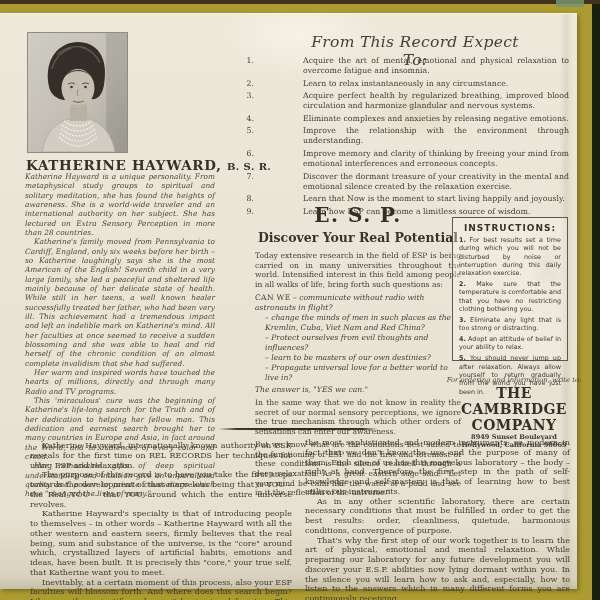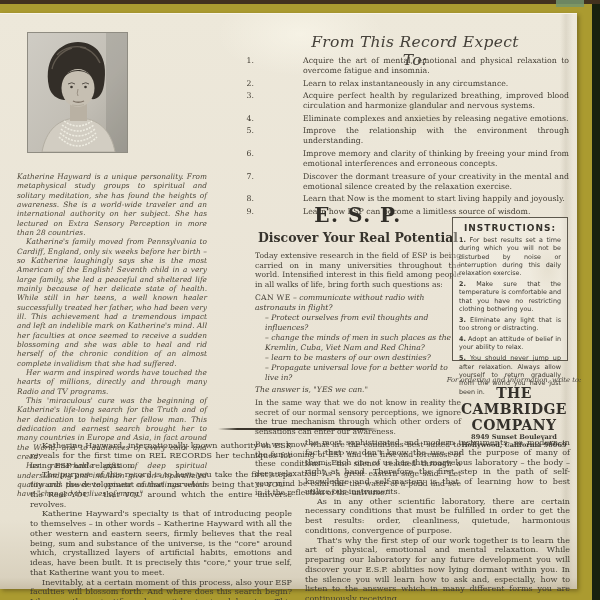--- a/index.html
+++ b/index.html
@@ -20,21 +20,21 @@
   .txt{position:absolute;}
   
   .photo{position:absolute;left:28px;top:33px;width:99px;height:119px;
          box-shadow:0 0 0 1px #8f8c82, inset 0 0 8px rgba(40,40,35,.4);background:#c6c2ba;}
   .photo svg{display:block;width:100%;height:100%;}
   
   .kh-head{left:26px;top:157px;width:230px;font-weight:bold;font-size:13.5px;
            letter-spacing:.7px;color:#33302a;white-space:nowrap;}
   .kh-head .bsr{font-size:10px;letter-spacing:.4px;}
   
-  .bio{left:17px;top:172px;width:190px;}
+  .bio{left:25px;top:172px;width:190px;}
   .bio p{margin:0;font-style:italic;font-size:7.4px;line-height:1.26;color:#4d4739;
          text-align:justify;}
   .bio p.ind{text-indent:9px;}
   
   .expect-title{left:305px;top:33px;width:220px;text-align:center;font-style:italic;
                 font-size:15.5px;color:#45413a;letter-spacing:.3px;}
   .expect-list{left:244px;top:56px;width:325px;}
   .expect-item{display:flex;font-size:7.8px;line-height:1.3;margin-bottom:2.4px;color:#433e34;}
   .expect-num{flex:none;width:10px;text-align:right;margin-right:5px;}
   .expect-text{flex:1;text-align:justify;margin-left:44px;}
@@ -112,20 +112,24 @@
       <g stroke="#efede2" stroke-width="1.5" fill="none" stroke-dasharray="2,1.2">
         <path d="M36,88 q14,10 28,0"></path>
         <path d="M34,92 q16,12 32,0"></path>
         <path d="M33,96 q17,14 34,0"></path>
         <path d="M32,100 q18,16 36,0"></path>
         <path d="M31,104 q19,18 38,0"></path>
       </g>
     </svg>
   </div>
 
+  <div class="txt kh-head">
+    <span>KATHERINE HAYWARD,</span>
+    <span class="bsr">B. S. R.</span>
+  </div>
 
   <div class="txt bio">
     <p>Katherine Hayward is a unique personality. From metaphysical study groups to spiritual and solitary meditation, she has found the heights of awareness. She is a world-wide traveler and an international authority on her subject. She has lectured on Extra Sensory Perception in more than 28 countries.</p>
     <p class="ind">Katherine's family moved from Pennsylvania to Cardiff, England, only six weeks before her birth – so Katherine laughingly says she is the most American of the English! Seventh child in a very large family, she led a peaceful and sheltered life mainly because of her delicate state of health. While still in her teens, a well known healer successfully treated her father, who had been very ill. This achievement had a tremendous impact and left an indelible mark on Katherine's mind. All her faculties at once seemed to receive a sudden blossoming and she was able to heal and rid herself of the chronic condition of an almost complete invalidism that she had suffered.</p>
     <p class="ind">Her warm and inspired words have touched the hearts of millions, directly and through many Radio and TV programs.</p>
     <p class="ind">This 'miraculous' cure was the beginning of Katherine's life-long search for the Truth and of her dedication to helping her fellow man. This dedication and earnest search brought her to many countries in Europe and Asia, in fact around the World, and to audiences of every color and creed.</p>
     <p class="ind">Her remarkable gifts of deep spiritual understanding and intuition give an unparalleled quality and power to private counselings which have "changed the lives of many."</p>
   </div>
 
   <div class="txt expect-title">From This Record Expect To:</div>
@@ -168,22 +172,22 @@
       </div>
   </div>
 
   <div class="txt esp">
     <div class="esp-title">E. S. P.</div>
     <div class="esp-sub">Discover Your Real Potential</div>
     <p>Today extensive research in the field of ESP is being carried on in many universities throughout the world. Intensified interest in this field among people in all walks of life, bring forth such questions as:</p>
     <div class="canwe">
       <div><span class="lead">CAN WE</span>
         <span class="q">– communicate without radio with astronauts in flight?</span></div>
+      <div class="qrow">– change the minds of men in such places as the Kremlin, Cuba, Viet Nam and Red China?</div>
       <div class="qrow">– Protect ourselves from evil thoughts and influences?</div>
-      <div class="qrow">– change the minds of men in such places as the Kremlin, Cuba, Viet Nam and Red China?</div>
       <div class="qrow">– learn to be masters of our own destinies?</div>
       <div class="qrow">– Propagate universal love for a better world to live in?</div>
     </div>
     <div class="answer">The answer is, "YES we can."</div>
     <p>In the same way that we do not know in reality the secret of our normal sensory perceptions, we ignore the true mechanism through which other orders of sensations can enter our awareness.</p>
     <p>But we know what are the conditions best suited to the functioning of ESP and the first and foremost of these conditions is the silence reached through a deep relaxation. As a great eastern sage said: "Let your mind be calm like the water of a pond and see in it the reflection of the universe."</p>
   </div>
 
   <div class="txt inst">
     <div class="inst-title">INSTRUCTIONS:</div>

